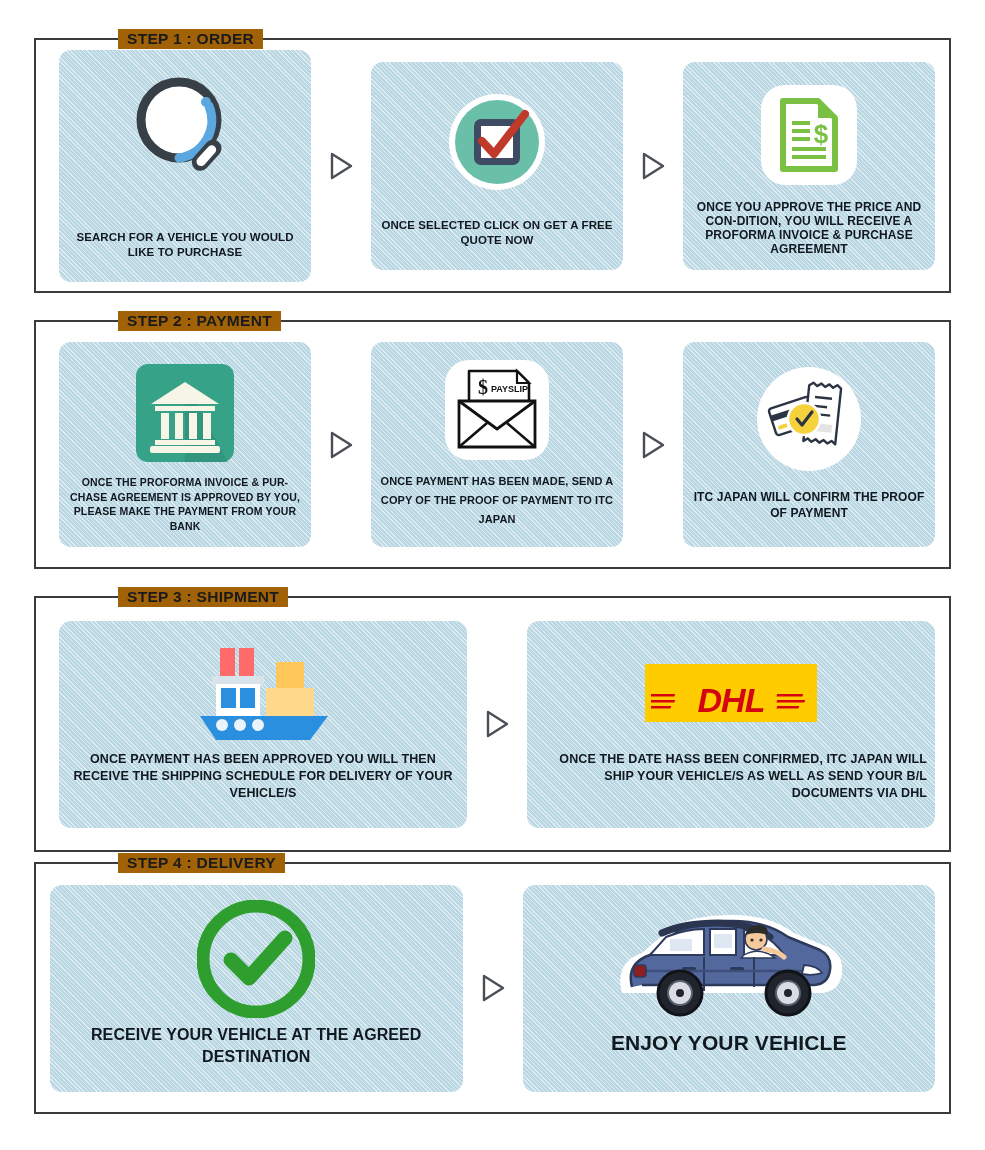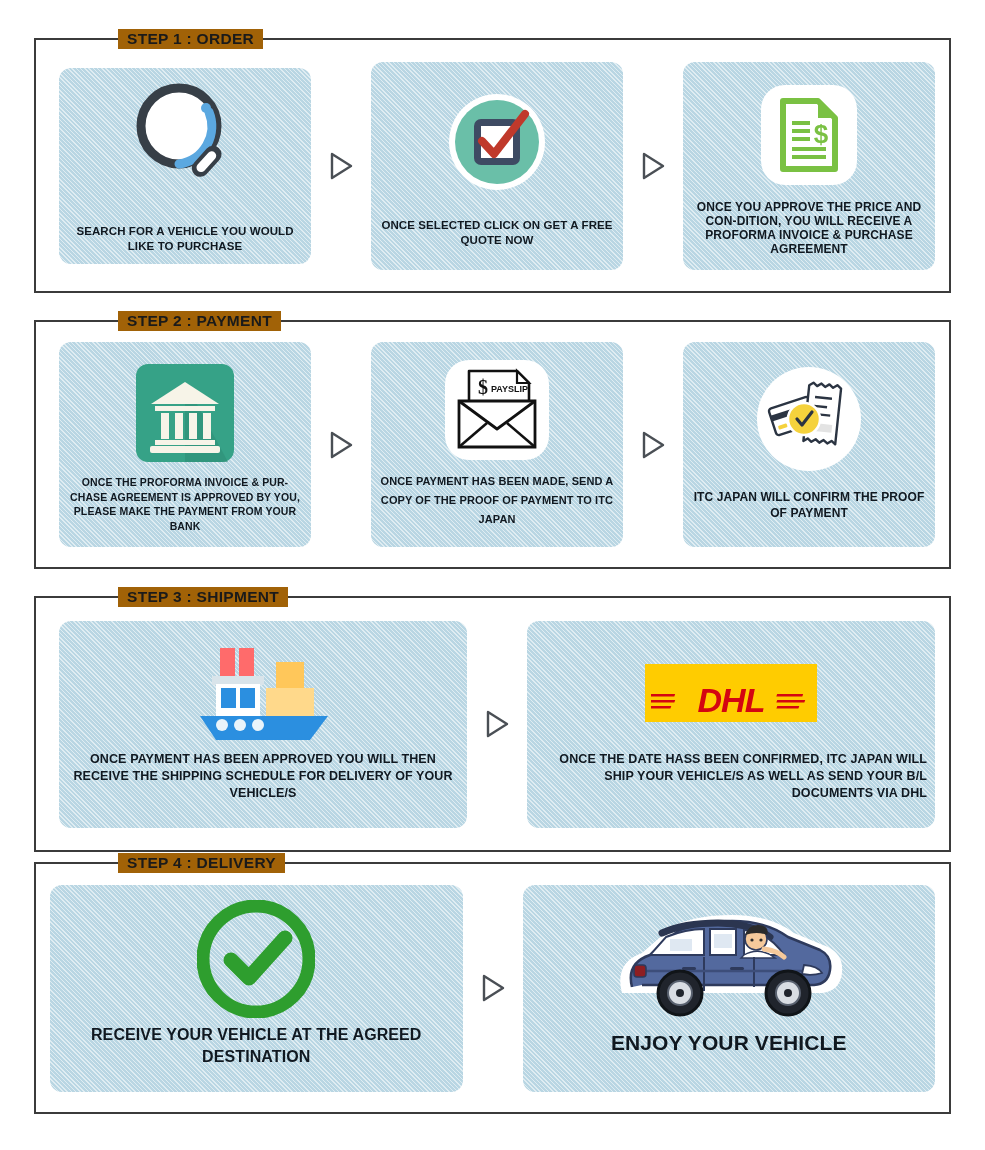--- a/index.html
+++ b/index.html
@@ -98,21 +98,21 @@
 </head>
 <body>
 
 <div class="sheet">
 
   <div class="panel" style="left:34px;top:38px;width:917px;height:255px;">
     <div class="panel-legend" style="left:82px;">STEP 1 : ORDER</div>
 
     <div class="panel-inner" style="padding:0 14px;gap:0;">
 
-      <div class="card" style="width:257px;height:196px;margin-left:9px;gap:36px;">
+      <div class="card" style="width:257px;height:232px;margin-left:9px;gap:36px;">
         <div class="card-icon" style="padding-top:10px;">
           <svg width="120" height="110" viewBox="0 0 120 110" aria-hidden="true">
             <circle cx="54" cy="48" r="38" fill="#ffffff" stroke="#373F47" stroke-width="9"></circle>
             <path d="M84 34 a38 38 0 0 1 -30 52" fill="none" stroke="#5BA8E0" stroke-width="9" stroke-linecap="round"></path>
             <circle cx="81" cy="30" r="5" fill="#5BA8E0"></circle>
             <g transform="rotate(42 84 80)">
               <rect x="76" y="66" width="17" height="36" rx="8.5" fill="#373F47"></rect>
               <rect x="80" y="72" width="9" height="25" rx="4.5" fill="#ffffff"></rect>
             </g>
           </svg>

